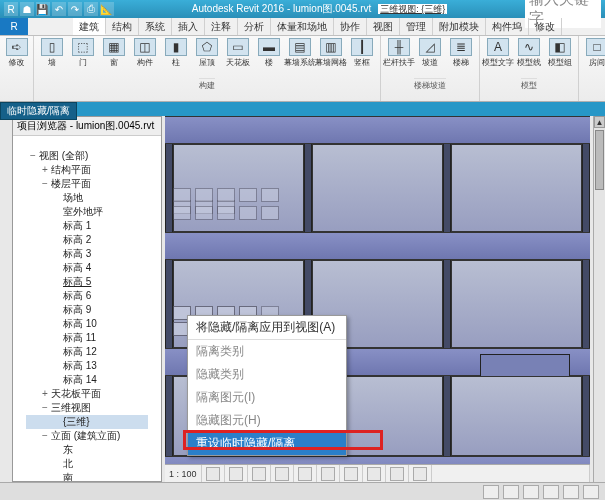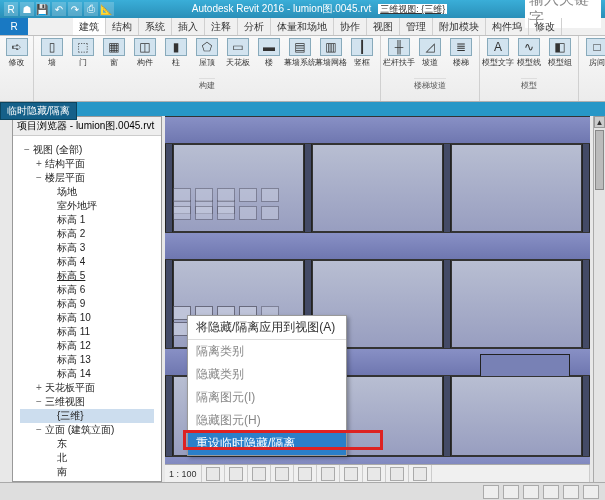--- a/index.html
+++ b/index.html
@@ -18,21 +18,21 @@
   .ribbon .group { border-right:1px solid #d0d0d0; padding:2px 4px 0; display:flex; flex-direction:column; align-items:center; }
   .ribbon .group .icons { display:flex; gap:3px; }
   .ribbon .big { width:28px; height:30px; display:flex; flex-direction:column; align-items:center; justify-content:center; font-size:9px; color:#333;}
   .ribbon .big .ic { width:22px; height:22px; background:#d2e3ef; border:1px solid #8ab; display:flex; align-items:center; justify-content:center; font-size:12px;}
   .ribbon .big .lbl { font-size:8px; margin-top:1px; white-space:nowrap;}
   .ribbon .grouplabel { font-size:8px; color:#555; text-align:center; margin-top:10px; border-top:1px solid #ddd; padding-top:1px;}
   .workspace { position:relative; height: calc(500px - 18px - 18px - 66px - 18px); display:flex; }
   .typebar { position:absolute; top:0; left:0; right:0; height:14px; background:#2797c7; }
   .tree-panel { width:150px; background:#fff; border:1px solid #999; margin:14px 0 0 12px; height:calc(100% - 14px); display:flex; flex-direction:column;}
   .tree-title { background:#eee; font-size:10px; padding:2px 4px; border-bottom:1px solid #ccc;}
-  .tree { flex:1; overflow:auto; font-size:10px; color:#222; padding:7px;}
+  .tree { flex:1; overflow:auto; font-size:10px; color:#222; padding:13px;}
   .tree .node { padding:0 0 0 10px; white-space:nowrap; line-height:14px; cursor:pointer;}
   .tree .node.sel { background:#cde; }
   .tree .expander { display:inline-block; width:9px; color:#666;}
   .viewport { flex:1; margin:14px 3px 0 3px; background:linear-gradient(180deg,#8a8fa0,#707585); position:relative; overflow:hidden;}
   .building { position:absolute; inset:0; }
   .slab { position:absolute; left:0; right:0; height:28px; background:linear-gradient(180deg,#8890c5,#6f77b0); border-top:1px solid #333; border-bottom:1px solid #333;}
   .window-row { position:absolute; left:0; right:0; display:flex; }
   .tile { position:absolute; width:32px; top:0; bottom:0; left:6px; background: repeating-linear-gradient(180deg,#4a5575 0 4px,#3d4763 4px 8px);}
   .col { width:8px; background:#434a66; border-left:1px solid #222; border-right:1px solid #222;}
   .pane { flex:1; background:linear-gradient(180deg,#b8bed2,#989ec0); border:1px solid #333;}

